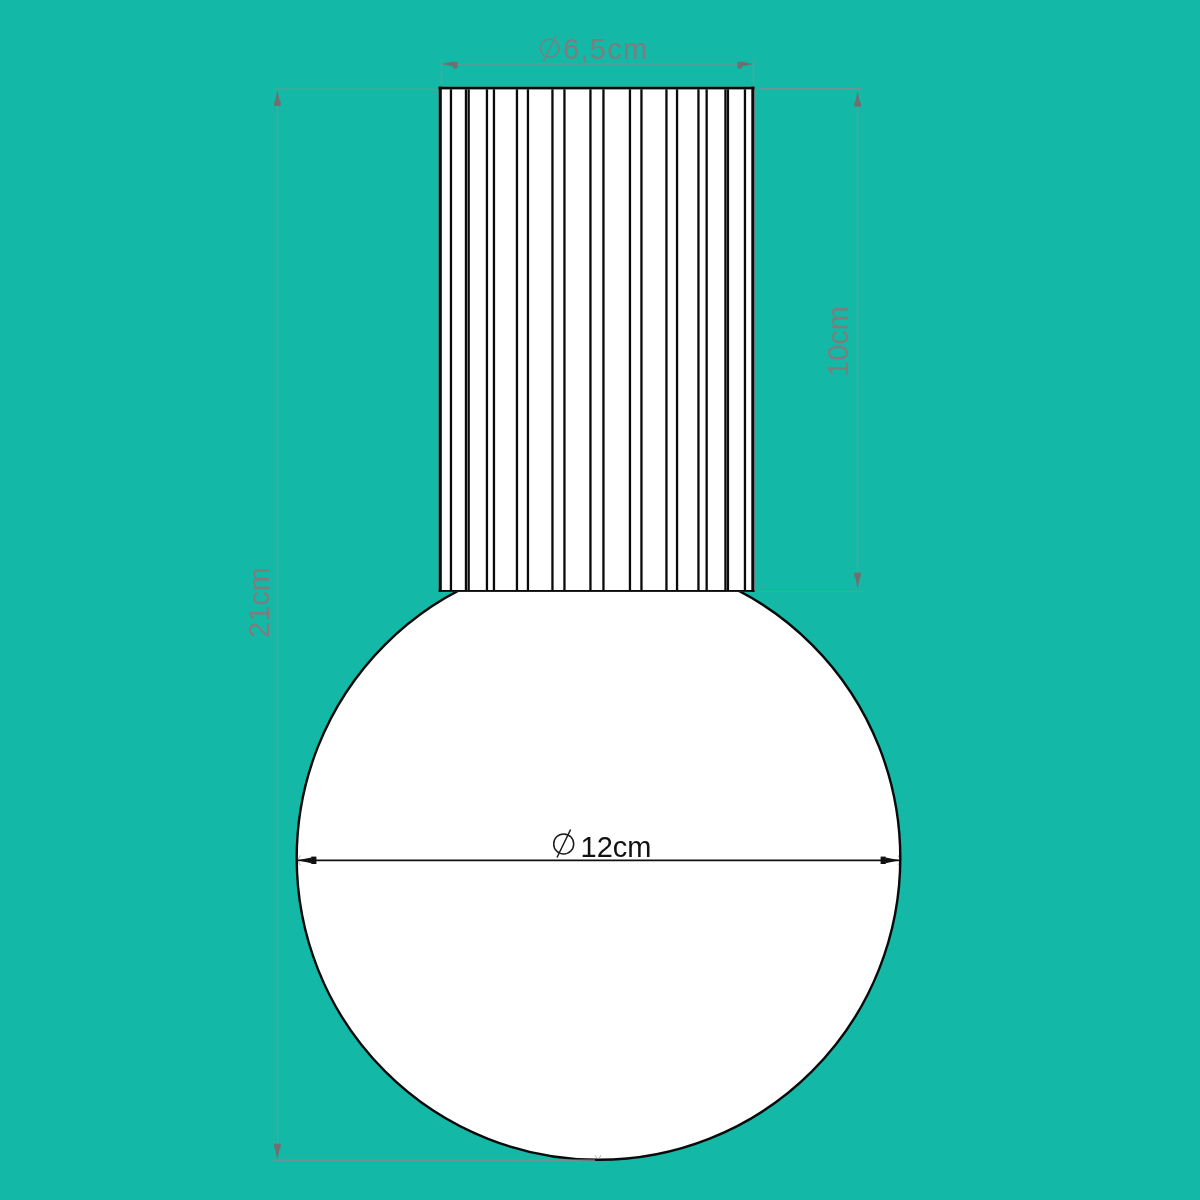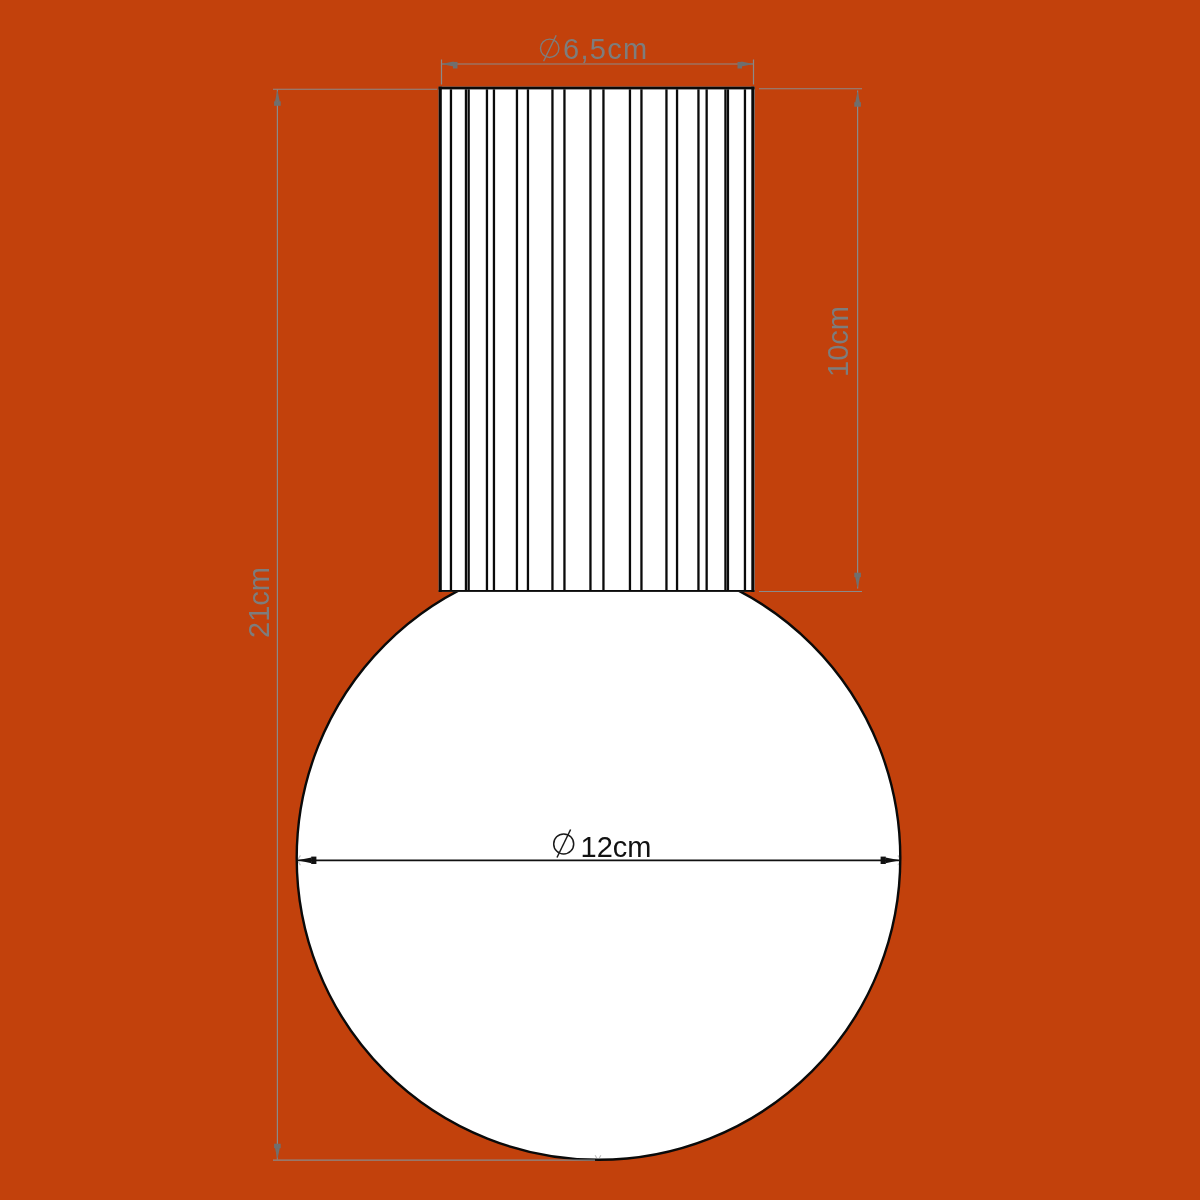--- a/index.html
+++ b/index.html
@@ -1,16 +1,16 @@
 <!DOCTYPE html>
 <html><head>
 <meta charset="utf-8">
 <style>
   html,body{margin:0;padding:0;background:#ffffff;}
-  .page{width:1200px;height:1200px;position:relative;background:#c2410c;overflow:hidden;}
+  .page{width:1200px;height:1200px;position:relative;background:#14b8a6;overflow:hidden;}
   svg{display:block;}
   text{font-family:"Liberation Sans", sans-serif;}
 </style>
 </head>
 <body>
 <div class="page">
 <svg width="1200" height="1200" viewBox="0 0 1200 1200">
 
   <g>
     <circle cx="598.5" cy="858" r="301.8" fill="#ffffff" stroke="#0a0a0a" stroke-width="2.4"></circle>

